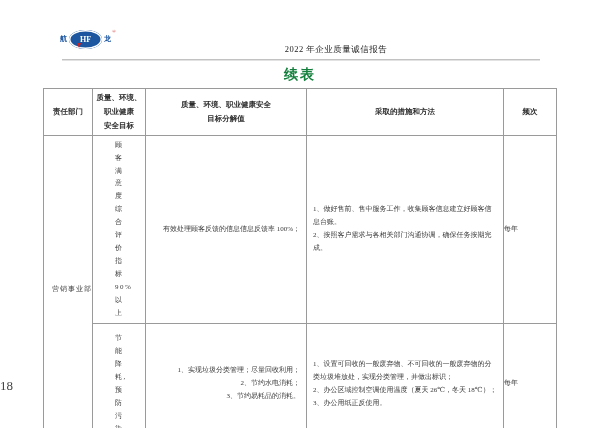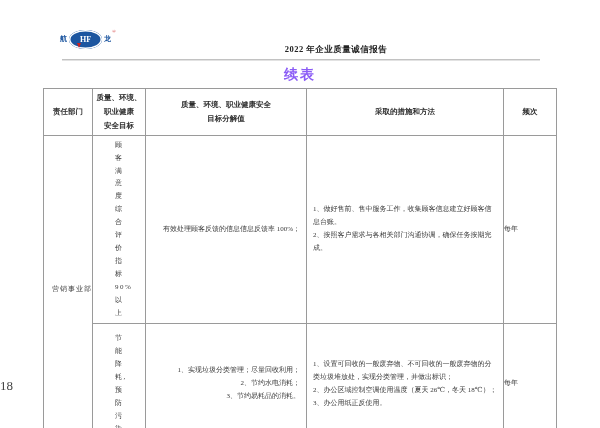--- a/index.html
+++ b/index.html
@@ -10,27 +10,27 @@
   .doc-header { position: absolute; top: 0; left: 0; width: 600px; height: 62px; }
   .logo { position: absolute; left: 60px; top: 27px; display: flex; align-items: center; height: 24px; }
   .logo-char { color: #1c56a0; font-weight: bold; font-size: 7px; letter-spacing: 0; }
   .logo-emblem { width: 33px; height: 19px; border-radius: 50%; background: #1c56a0; color: #ffffff;
     display: flex; align-items: center; justify-content: center; font-weight: bold; font-size: 8px;
     margin: 0 2px; position: relative; box-shadow: inset 0 0 0 1.5px #ffffff, inset 0 0 0 2.5px #1c56a0; }
   .logo-flame { position: absolute; bottom: 1px; left: 8px; width: 0; height: 0;
     border-left: 2px solid transparent; border-right: 2px solid transparent; border-top: 5px solid #cc2020; }
   .logo-reg { color: #cc2020; font-size: 5px; vertical-align: top; position: relative; top: -8px; left: 1px; }
   .report-title { position: absolute; top: 44px; left: 0; right: 0; text-align: center; padding-left: 72px;
-    font-size: 8.5px; font-weight: bold; color: #222222; letter-spacing: 0.5px; }
+    font-size: 8.5px; font-weight: normal; color: #222222; letter-spacing: 0.5px; }
   .header-rule { position: absolute; top: 59px; left: 62px; width: 478px; height: 2px;
     background: #c2c2c2; border-bottom: 1px solid #e2e2e2; }
 
   
   .table-title { position: absolute; top: 66px; left: 0; right: 0; text-align: center;
-    font-size: 14px; font-weight: bold; color: #8b5cf6; letter-spacing: 2px; }
+    font-size: 14px; font-weight: bold; color: #15803d; letter-spacing: 2px; }
 
   
   table.main { position: absolute; left: 43px; top: 88px; width: 513px; border-collapse: collapse;
     table-layout: fixed; }
   table.main th, table.main td { border: 1px solid #9a9a9a; vertical-align: middle;
     font-size: 7px; line-height: 1.85; color: #3a3a3a; }
   table.main th { font-size: 7.5px; font-weight: bold; text-align: center; padding: 2px; white-space: pre-line; color: #2e2e2e; }
   tr.r-head { height: 37px; }
   tr.r-1 { height: 110px; }
   tr.r-2 { height: 121px; }

